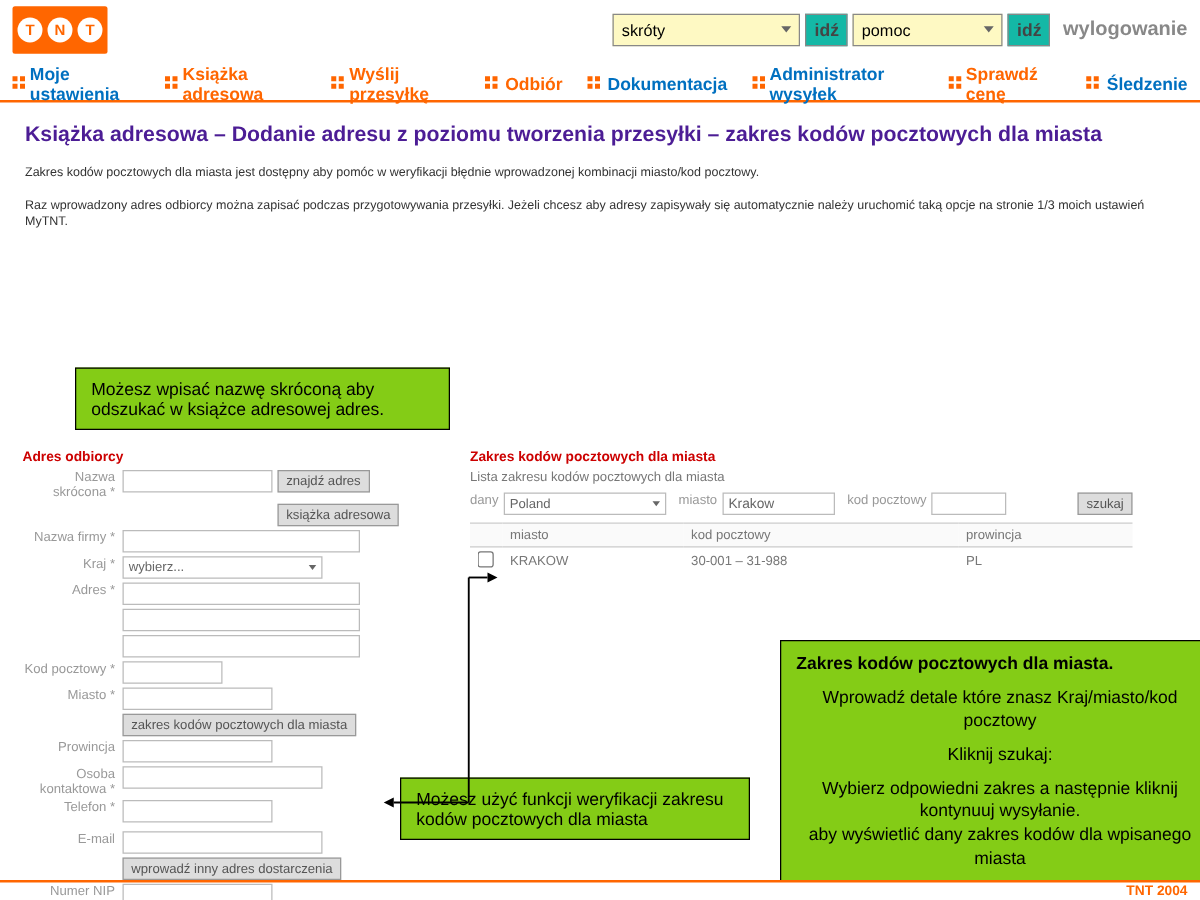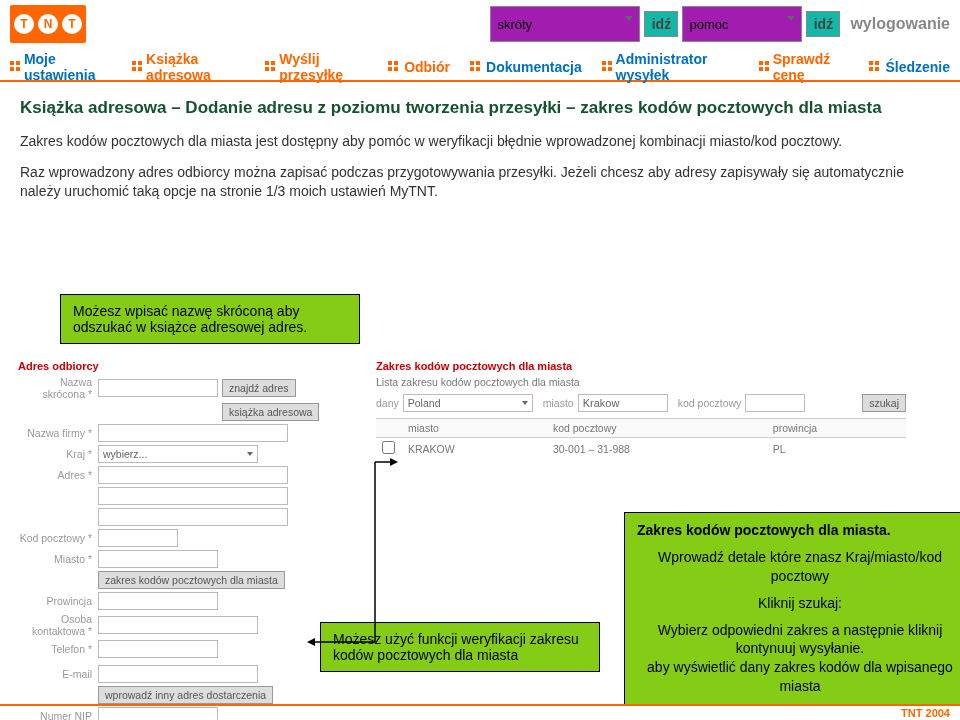--- a/index.html
+++ b/index.html
@@ -1,37 +1,37 @@
 <!DOCTYPE html>
 <html><head>
 <meta charset="utf-8">
 <style>
 *{box-sizing:border-box;margin:0;padding:0;font-family:Arial,Helvetica,sans-serif}
 body{width:960px;height:720px;background:#fff;position:relative;overflow:hidden}
 .topbar{display:flex;align-items:center;height:48px;padding:0 10px;gap:8px}
 .logo-box{width:76px;height:38px;background:#ff6600;border-radius:2px;display:flex;align-items:center;justify-content:center;gap:4px}
 .logo-dot{width:20px;height:20px;background:#fff;border-radius:50%;display:flex;align-items:center;justify-content:center;font-weight:900;font-size:12px;color:#ff6600}
 .topbar-right{margin-left:auto;display:flex;align-items:center;gap:4px}
-.sel{height:36px;border:1px solid #888;background:#a21caf;padding:0 24px 0 6px;font-size:13px;position:relative;display:flex;align-items:center}
+.sel{height:26px;border:1px solid #888;background:#fef9c3;padding:0 24px 0 6px;font-size:13px;position:relative;display:flex;align-items:center}
 .sel::after{content:"";position:absolute;right:6px;top:9px;border-left:4px solid transparent;border-right:4px solid transparent;border-top:5px solid #666}
 .idz{width:34px;height:26px;border:1px solid #888;background:#14b8a6;font-size:14px;font-weight:bold;color:#444;display:flex;align-items:center;justify-content:center;cursor:pointer}
 .logout{font-size:16px;font-weight:bold;color:#888;margin-left:6px}
 .navbar{display:flex;align-items:center;height:28px;border-bottom:2px solid #ff6600;margin-top:6px}
 .navitem{display:flex;align-items:center;gap:4px;padding:0 10px;font-size:14px;font-weight:bold;color:#0070c0;cursor:pointer}
 .navitem.orange{color:#ff6600}
 .sq{width:12px;height:12px;display:inline-block;position:relative}
 .sq::before,.sq::after{content:"";position:absolute;background:#ff6600}
 .sq::before{width:4px;height:4px;top:0;left:0;box-shadow:6px 0 #ff6600,0 6px #ff6600,6px 6px #ff6600}
 .content{padding:16px 20px 10px 20px;position:relative}
-h2.title{font-size:17px;font-weight:bold;color:#14532d;margin-bottom:14px}
-.para{font-size:14px;line-height:1.35;color:#333;margin-bottom:12px}
+h2.title{font-size:17px;font-weight:bold;color:#4c1d95;margin-bottom:14px}
+.para{font-size:10px;line-height:1.35;color:#333;margin-bottom:12px}
 .callout{border:1px solid #000;padding:8px 12px;font-size:14px;background:#84cc16;position:absolute}
 .form-area{position:absolute;top:278px;left:18px;right:20px;font-size:11px;color:#888}
 .section-head{color:#c00;font-size:11px;font-weight:bold;margin-bottom:4px}
-.frow{display:flex;align-items:center;margin-bottom:3px}
+.frow{display:flex;align-items:flex-start;margin-bottom:3px}
 .flabel{width:80px;text-align:right;padding-right:6px;color:#999;font-size:10.5px}
 .finput{height:18px;border:1px solid #bbb;background:#fff}
 .fbtn{height:18px;border:1px solid #999;background:#ddd;font-size:10.5px;color:#555;padding:0 6px;display:flex;align-items:center;cursor:pointer}
 .fsel{height:18px;border:1px solid #bbb;background:#fff;padding-left:4px;font-size:10.5px;color:#666;display:flex;align-items:center;position:relative}
 .fsel::after{content:"";position:absolute;right:4px;top:6px;border-left:3px solid transparent;border-right:3px solid transparent;border-top:4px solid #666}
 .panel2{position:absolute;left:358px;top:0;width:530px}
 .tbl{width:100%;border-collapse:collapse;font-size:10.5px;color:#777}
 .tbl th{text-align:left;font-weight:normal;padding:3px 6px;border-top:1px solid #ccc;border-bottom:1px solid #ccc;background:#fafafa}
 .tbl td{padding:3px 6px}
 .footer{position:absolute;bottom:0;left:0;right:0;height:16px;border-top:2px solid #ff6600;text-align:right;font-size:11px;color:#ff6600;padding:1px 10px;font-weight:bold}

